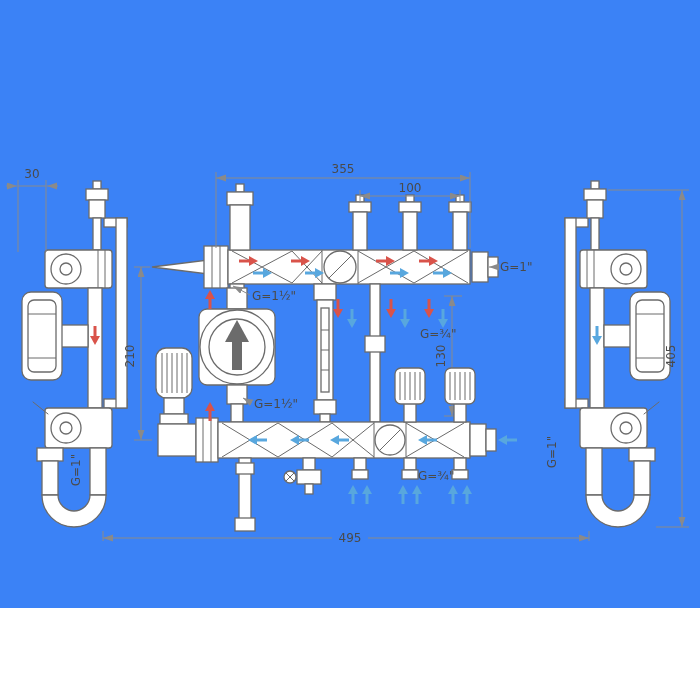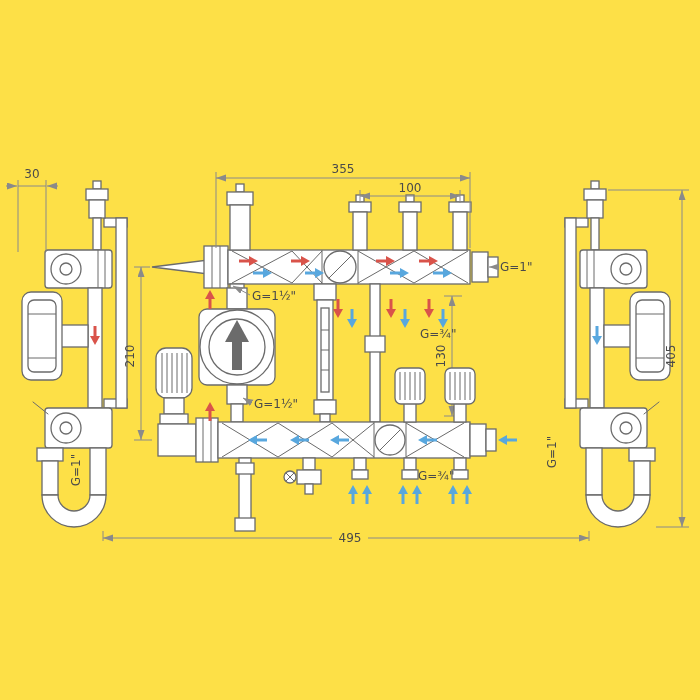--- a/index.html
+++ b/index.html
@@ -1,16 +1,16 @@
 <!DOCTYPE html>
 <html><head>
 <meta charset="utf-8">
 <style>
   html,body{margin:0;padding:0;background:#ffffff;}
-  .canvas{width:700px;height:700px;background:#fde047;position:relative;overflow:hidden;}
+  .canvas{width:700px;height:608px;background:#3b82f6;position:relative;overflow:hidden;}
   svg{display:block;}
   .part{fill:#ffffff;stroke:#6b6b6b;stroke-width:1.3;}
   .thin{fill:none;stroke:#6b6b6b;stroke-width:1;}
   .dim{fill:none;stroke:#8a8a8a;stroke-width:1;}
   .dimfill{fill:#8a8a8a;}
   text{font-family:"DejaVu Sans","Liberation Sans",sans-serif;font-size:12px;fill:#4a4a4a;}
   .red{stroke:#d9534a;fill:#d9534a;}
   .blue{stroke:#58a7de;fill:#58a7de;}
 </style>
 </head>

